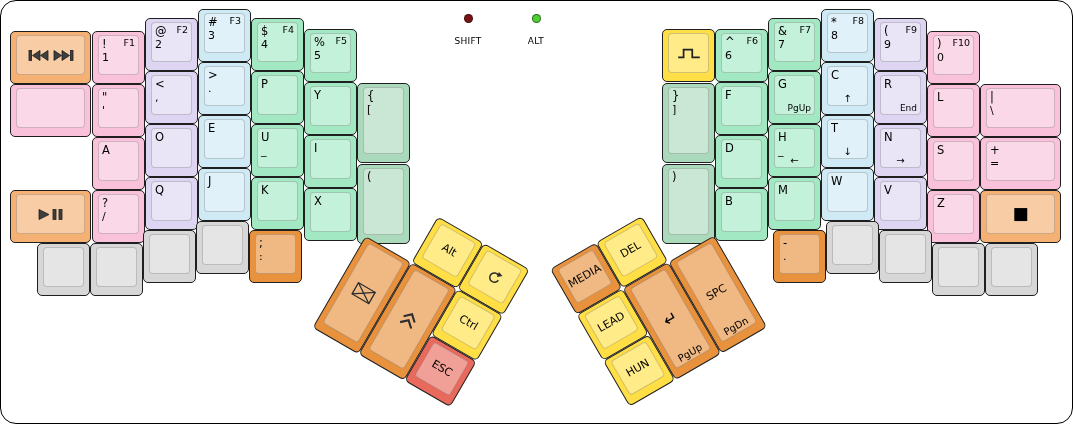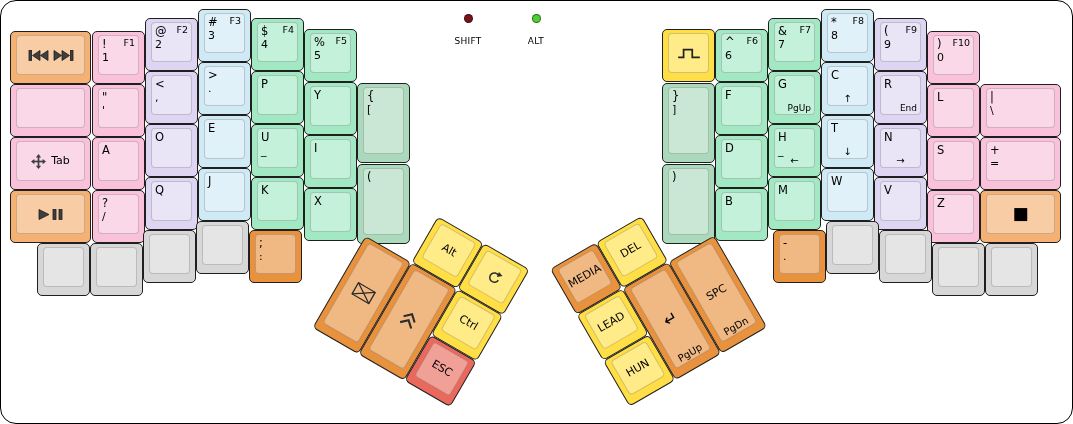--- a/index.html
+++ b/index.html
@@ -64,34 +64,20 @@
                   <polygon points="26,1.5 33.5,6.5 26,11.5"></polygon>
                   <polygon points="34,1.5 41.5,6.5 34,11.5"></polygon>
                   <rect x="42.4" y="1.5" width="2.6" height="10"></rect>
                 </g>
               </svg></span></div>
         </div>
       </div>
       <div class="key" style="left: 9px; top: 83px; width: 81px; height: 53px; --kc: #f9c2da;">
         <div class="cap"></div>
       </div>
-      <div class="key" style="left: 9px; top: 136px; width: 81px; height: 53px; --kc: #f9c2da;">
-        <div class="cap">
-          <div class="lg c"><span class="icon"><svg width="15" height="15" viewBox="0 0 16 16">
-                <g fill="#3f3f3f">
-                  <polygon points="8,0 5.2,3.6 10.8,3.6"></polygon>
-                  <polygon points="8,16 5.2,12.4 10.8,12.4"></polygon>
-                  <polygon points="0,8 3.6,5.2 3.6,10.8"></polygon>
-                  <polygon points="16,8 12.4,5.2 12.4,10.8"></polygon>
-                  <rect x="7.1" y="3" width="1.8" height="10"></rect>
-                  <rect x="3" y="7.1" width="10" height="1.8"></rect>
-                </g>
-              </svg></span><span>Tab</span></div>
-        </div>
-      </div>
       <div class="key" style="left: 9px; top: 189px; width: 81px; height: 53px; --kc: #f4b173;">
         <div class="cap">
           <div class="lg c"><span class="icon"><svg width="26" height="13" viewBox="0 0 26 13">
                 <g fill="#3f3f3f" stroke="#202020" stroke-width="0.8">
                   <polygon points="1,1.5 11,6.5 1,11.5"></polygon>
                   <rect x="15" y="1.5" width="3" height="10"></rect>
                   <rect x="21" y="1.5" width="3" height="10"></rect>
                 </g>
               </svg></span></div>
         </div>

